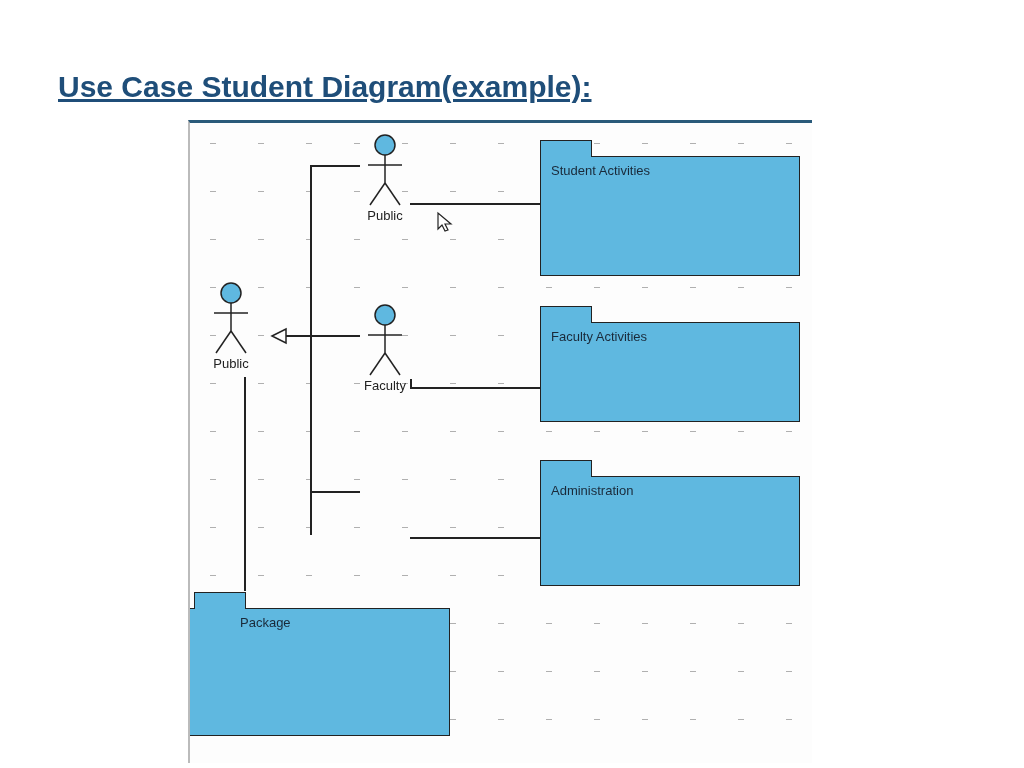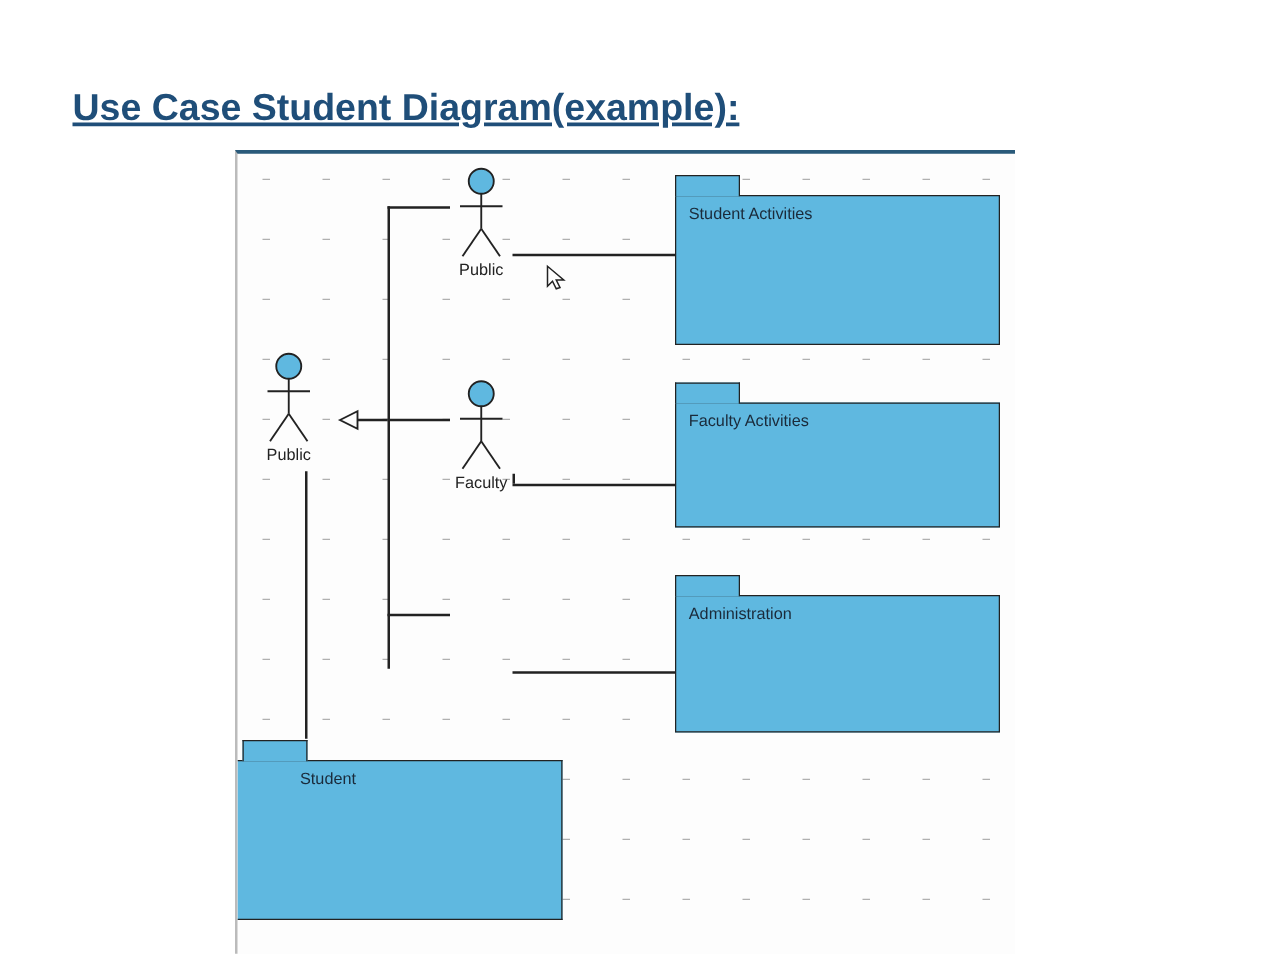--- a/index.html
+++ b/index.html
@@ -304,21 +304,21 @@
   <div class="package" style="left:350px; top:182px;">
     <div class="pkg-tab"></div>
     <div class="pkg-body" style="width:260px; height:100px;">
       <span>Faculty Activities</span>
     </div>
   </div>
 
   <div class="package" style="left:0px; top:468px;">
     <div class="pkg-tab" style="margin-left:4px;"></div>
     <div class="pkg-body" style="width:260px; height:128px; border-left:none;">
-      <span style="margin-left:40px;">Student</span>
+      <span style="margin-left:40px;">Package</span>
     </div>
   </div>
 
   <div class="line" style="left:220px; top:80px; width:130px; height:1.5px;"></div>
 
   <div class="line" style="left:220px; top:256px; width:1.5px; height:8px;"></div>
   <div class="line" style="left:220px; top:264px; width:130px; height:1.5px;"></div>
 
   <div class="line" style="left:220px; top:414px; width:130px; height:1.5px;"></div>
 

